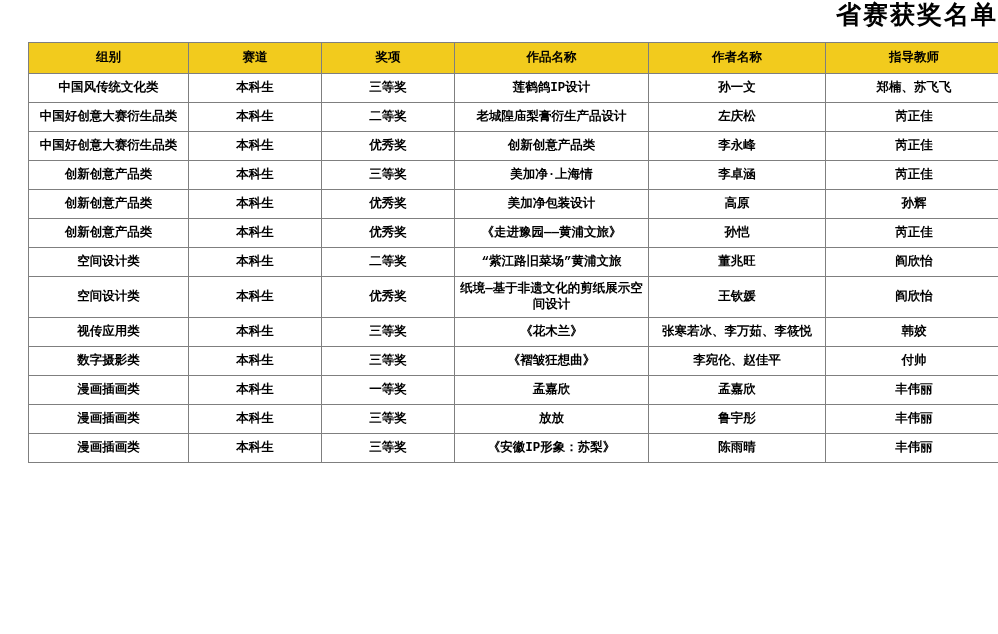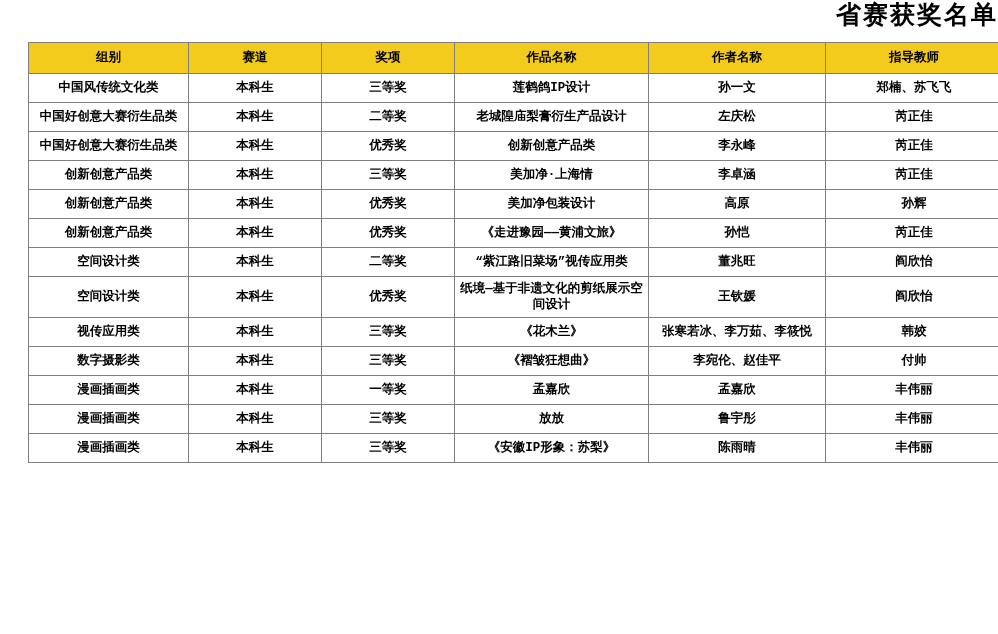--- a/index.html
+++ b/index.html
@@ -130,21 +130,21 @@
         <td>本科生</td>
         <td>优秀奖</td>
         <td>《走进豫园——黄浦文旅》</td>
         <td>孙恺</td>
         <td>芮正佳</td>
       </tr>
       <tr>
         <td>空间设计类</td>
         <td>本科生</td>
         <td>二等奖</td>
-        <td>“紫江路旧菜场”视传应用类</td>
+        <td>“紫江路旧菜场”黄浦文旅</td>
         <td>董兆旺</td>
         <td>阎欣怡</td>
       </tr>
       <tr>
         <td>空间设计类</td>
         <td>本科生</td>
         <td>优秀奖</td>
         <td>纸境—基于非遗文化的剪纸展示空间设计</td>
         <td>王钦媛</td>
         <td>阎欣怡</td>

